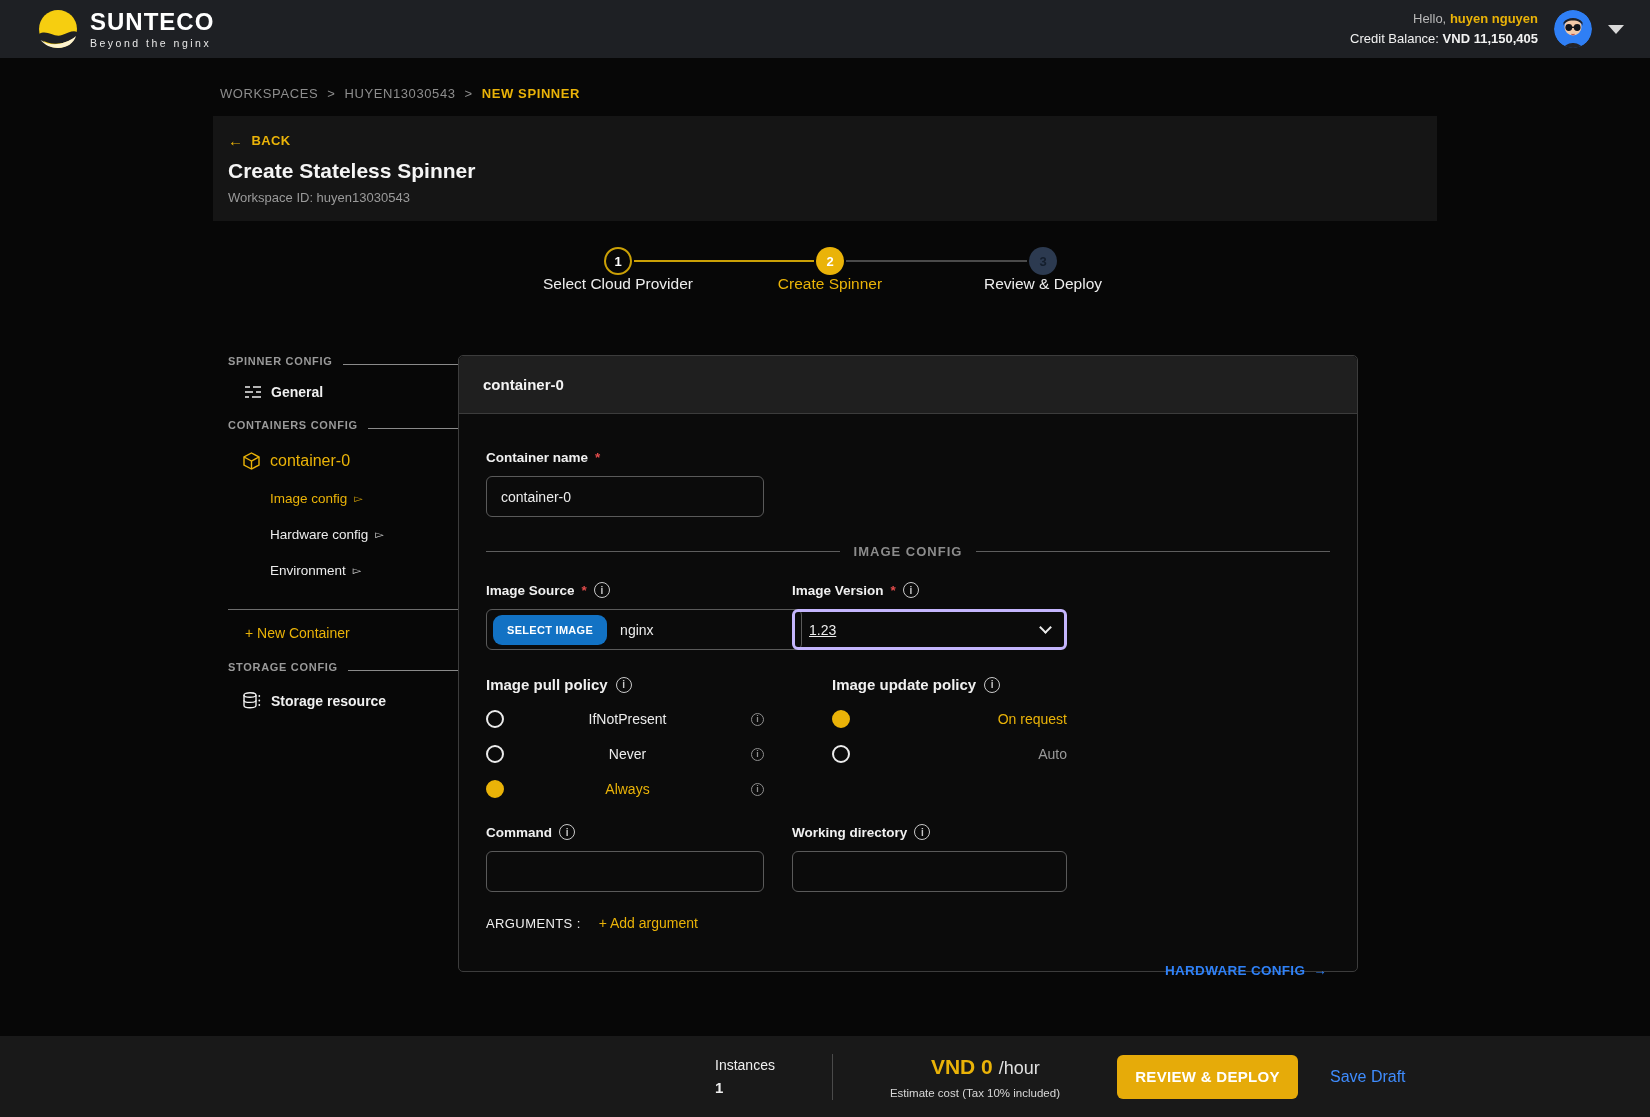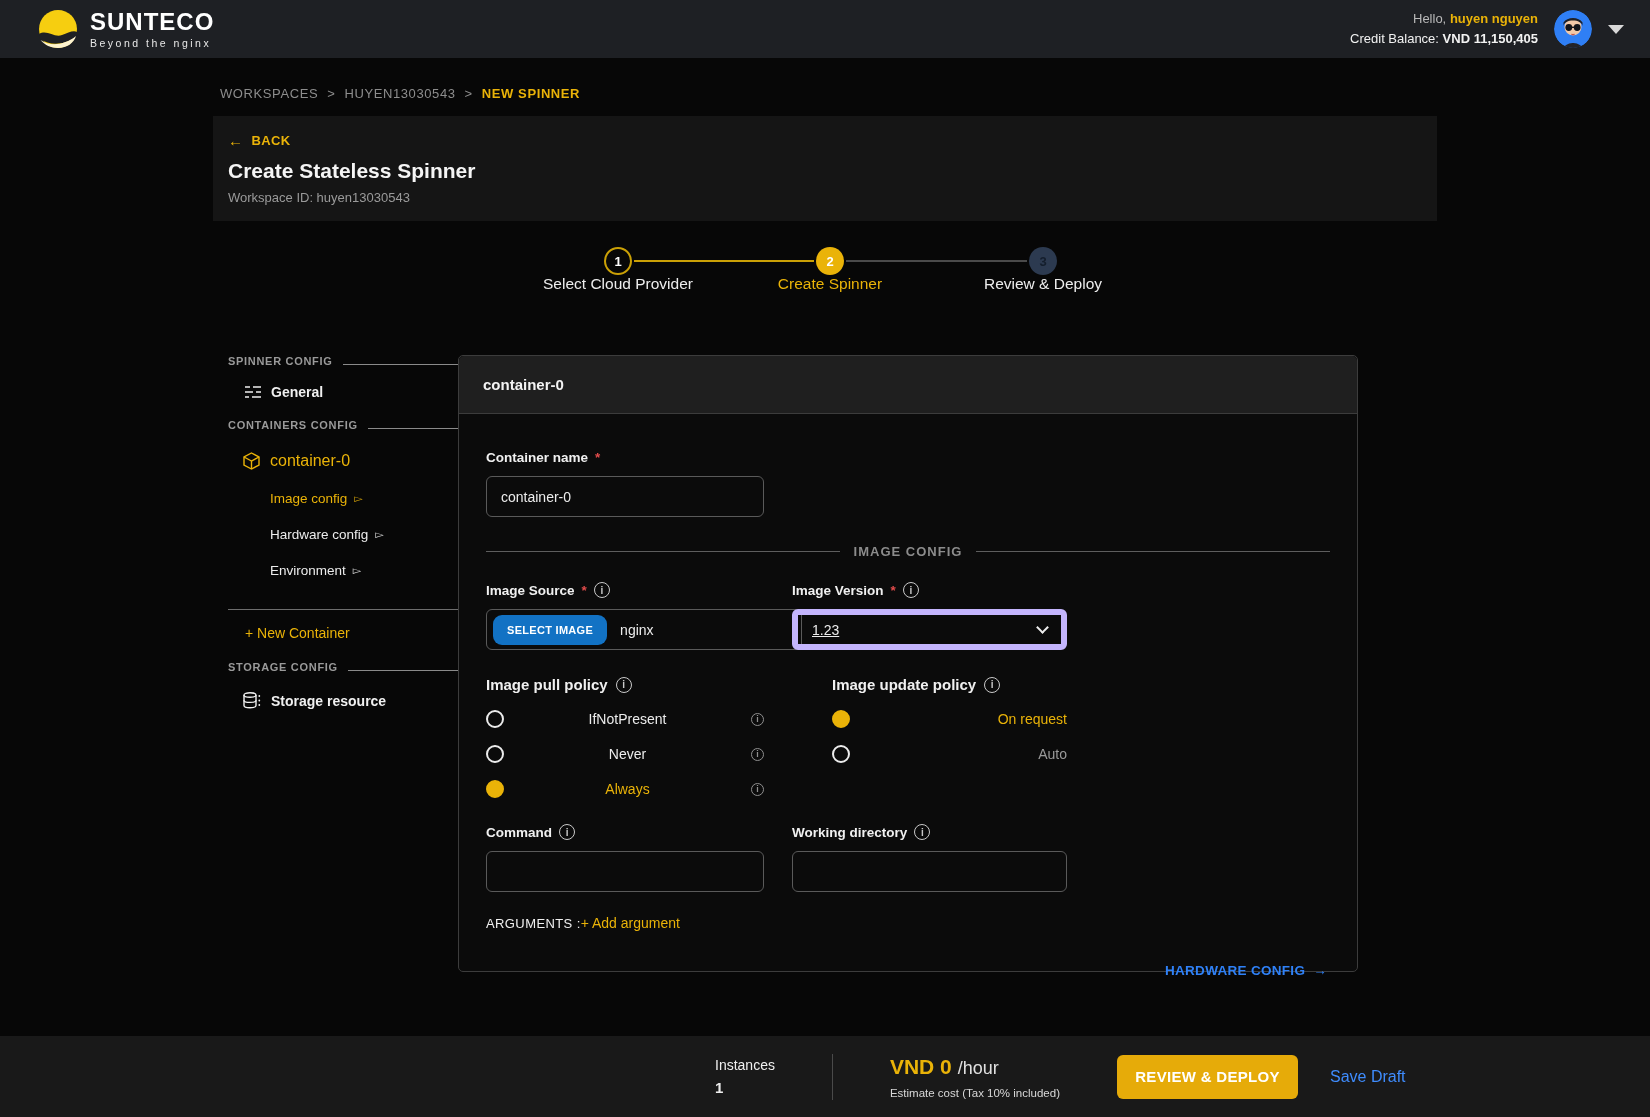--- a/index.html
+++ b/index.html
@@ -98,51 +98,51 @@
 
   .grid-2{ display:grid; grid-template-columns:278px 275px; column-gap:28px; }
   .mt-form{ margin-top:23px; }
 
   .image-source-box{ margin-top:11px; width:316px; height:41px; border:1px solid #5a5a5a; border-radius:6px;
     display:flex; align-items:center; padding:0 12px 0 6px; gap:13px; }
   .select-image-btn{ background:#1272c4; color:#fff; border:none; border-radius:9px; font-size:11px; font-weight:bold;
     letter-spacing:.3px; padding:9px 14px; cursor:pointer; font-family:inherit; }
   .image-source-value{ font-size:14px; color:#ececec; }
 
-  .select-box{ margin-top:11px; width:275px; height:41px; border:6px solid #c4b5fd; border-radius:6px;
+  .select-box{ margin-top:11px; width:275px; height:41px; border:3px solid #c4b5fd; border-radius:6px;
     display:flex; align-items:center; justify-content:space-between; padding:0 14px; cursor:pointer;text-decoration:underline; }
   .select-value{ font-size:14px; color:#ececec; }
   .chevron-down{ width:9px; height:9px; border-right:2px solid #ececec; border-bottom:2px solid #ececec;
     transform:rotate(45deg); margin-top:-4px; }
 
   .policy-head{ font-size:15px; font-weight:bold; color:#f0f0f0; display:flex; align-items:center; gap:8px; }
   .radio-row{ display:flex; align-items:center; gap:11px; margin-top:17px; height:18px; cursor:pointer;justify-content:space-between; }
   .radio{ width:18px; height:18px; border-radius:50%; border:2px solid #ececec; flex-shrink:0; }
   .radio.sel{ background:#eab308; border-color:#eab308; }
   .radio-label{ font-size:14px; color:#ececec; }
   .radio-row.sel .radio-label{ color:#eab308; }
   .radio-row.dim .radio-label{ color:#9a9a9a; }
   .update-col{ padding-left:40px; }
 
-  .args-row{ margin-top:23px; display:flex; align-items:center; }
+  .args-row{ margin-top:23px; display:flex; align-items:center; gap:18px; }
   .args-label{ font-size:13px; color:#f0f0f0; letter-spacing:.4px; }
   .add-arg{ color:#eab308; font-size:14px; cursor:pointer; }
 
   .next-link-row{ margin-top:30px; text-align:right; padding-right:3px; }
   .next-link{ color:#2f81f7; font-size:13.5px; font-weight:bold; letter-spacing:.3px; cursor:pointer;
     display:inline-flex; align-items:center; gap:8px; }
 
   
   .footbar{ position:absolute; left:0; right:0; bottom:0; height:81px; background:#191919;
     display:flex; align-items:center; padding-left:715px; gap:57px; }
   .instances .lab{ font-size:14px; color:#f0f0f0; }
   .instances .val{ font-size:15px; font-weight:bold; margin-top:6px; }
   .v-divider{ width:1px; height:46px; background:#4a4a4a; }
   .cost .amount{ font-size:21px; }
-  .cost .amount b{ color:#eab308; font-weight:bold; }
+  .cost .amount b{ color:#eab308; font-weight:bold;margin-left:41px; }
   .cost .amount span{ color:#e0e0e0; font-weight:normal; font-size:18px; }
   .cost .note{ font-size:11.5px; color:#d8d8d8; margin-top:8px; }
   .review-btn{ width:181px; height:44px; background:#e6ab09; border:none; border-radius:6px; color:#ffffff;
     font-size:15px; font-weight:bold; letter-spacing:.3px; cursor:pointer; font-family:inherit; }
   .save-draft{ color:#3f8cfd; font-size:16px; cursor:pointer; margin-left:-25px; }
 </style>
 </head>
 <body>
 
 <header class="topbar">

